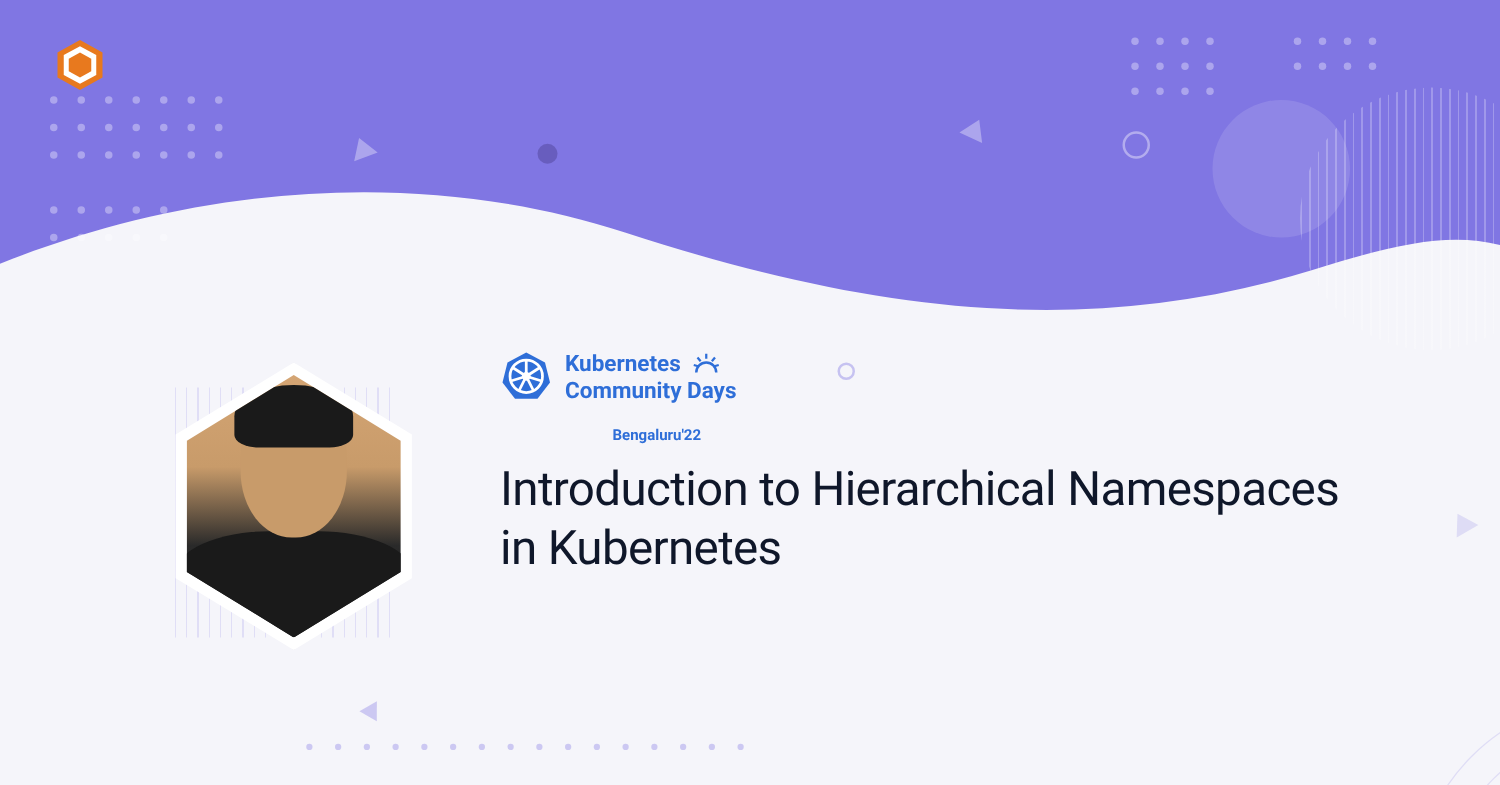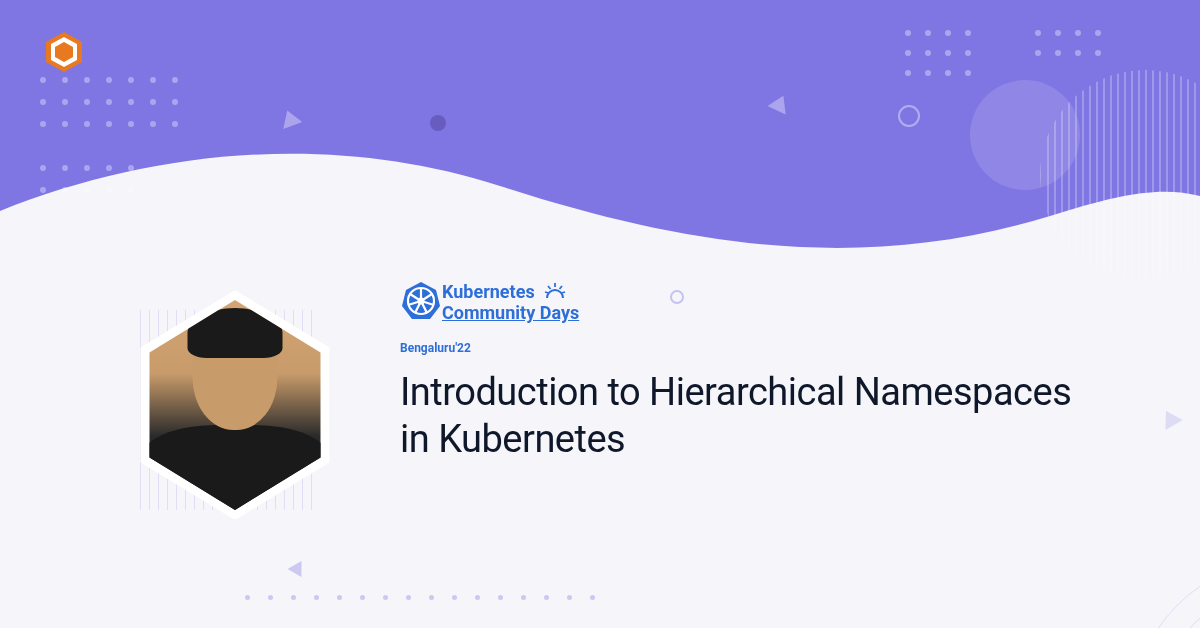--- a/index.html
+++ b/index.html
@@ -251,21 +251,21 @@
       position: absolute;
       top: 280px;
       left: 400px;
       z-index: 5;
       width: 700px;
     }
     
     .kcd-logo {
       display: flex;
       align-items: center;
-      gap: 0;
+      gap: 10px;
       margin-bottom: 20px;
       text-align: center;
     }
     .k8s-wheel {
       width: 42px;
       height: 42px;
     }
     .kcd-text {
       display: flex;
       flex-direction: column;
@@ -276,26 +276,26 @@
       font-weight: 700;
       color: #2e6ed8;
       display: flex;
       align-items: center;
       gap: 8px;
     }
     .kcd-line2 {
       font-size: 18px;
       font-weight: 700;
       color: #2e6ed8;
-      text-decoration: underline;
     }
     .kcd-sub {
       font-size: 12px;
       font-weight: 700;
       color: #2e6ed8;
+      margin-left: 90px;
       margin-top: -2px;
     }
     .sun-icon {
       width: 24px;
       height: 24px;
       display: inline-block;
     }
     
     .title {
       font-size: 38px;

